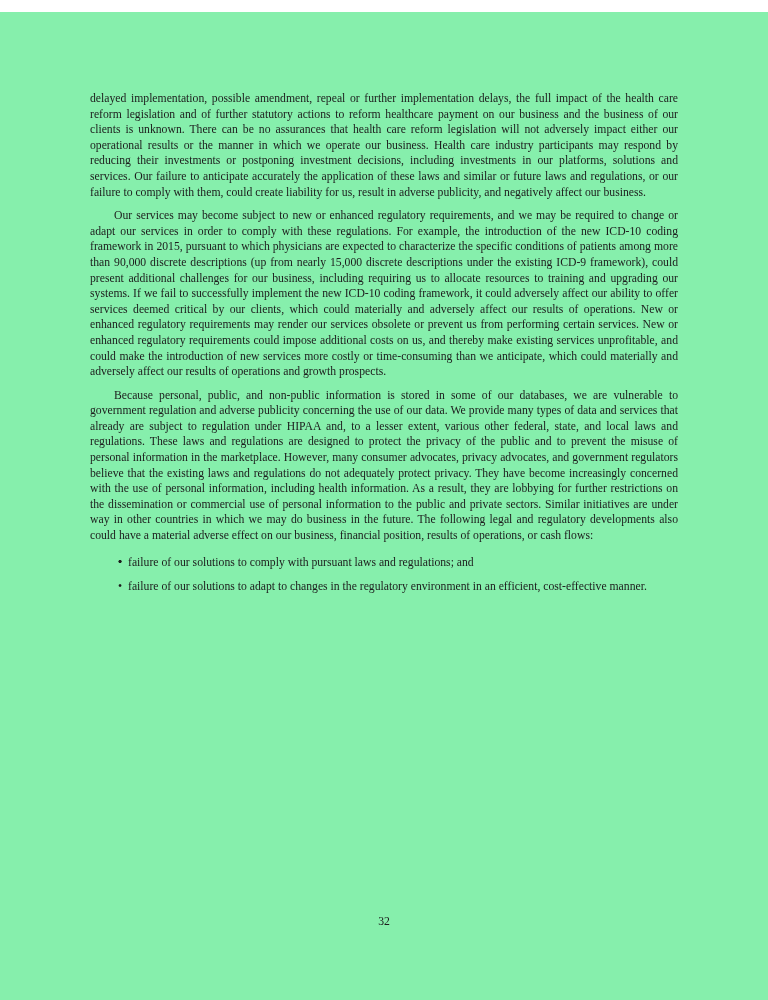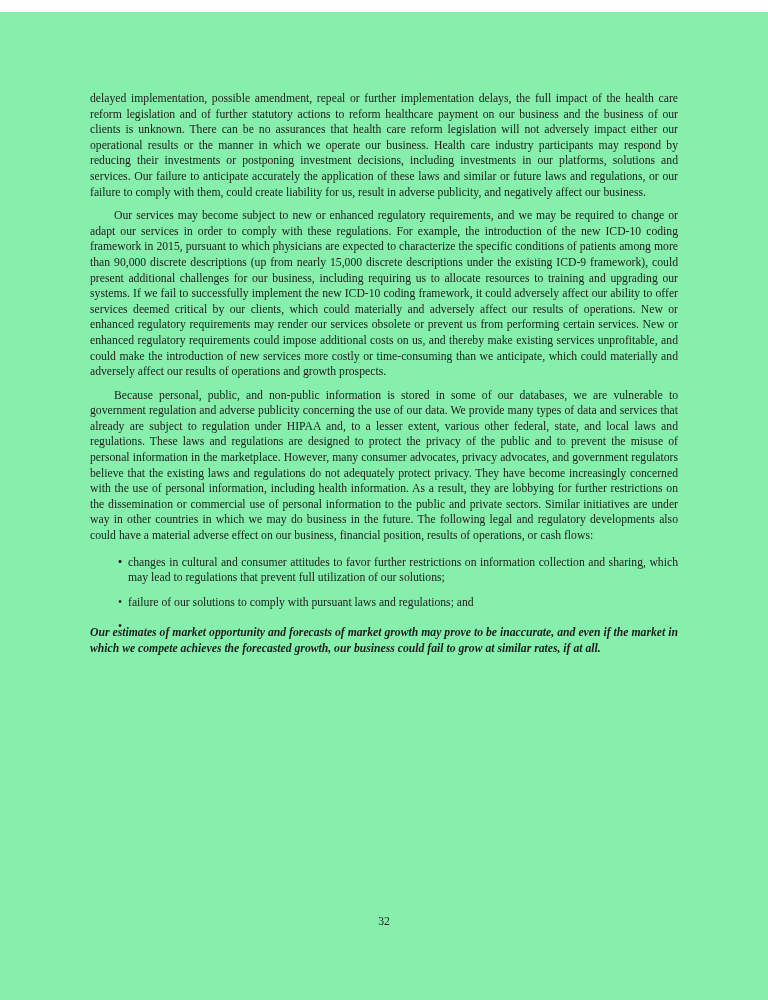--- a/index.html
+++ b/index.html
@@ -66,30 +66,29 @@
     <p class="para indent">Our services may become subject to new or enhanced regulatory requirements, and we may be required to change or adapt our services in order to comply with these regulations. For example, the introduction of the new ICD-10 coding framework in 2015, pursuant to which physicians are expected to characterize the specific conditions of patients among more than 90,000 discrete descriptions (up from nearly 15,000 discrete descriptions under the existing ICD-9 framework), could present additional challenges for our business, including requiring us to allocate resources to training and upgrading our systems. If we fail to successfully implement the new ICD-10 coding framework, it could adversely affect our ability to offer services deemed critical by our clients, which could materially and adversely affect our results of operations. New or enhanced regulatory requirements may render our services obsolete or prevent us from performing certain services. New or enhanced regulatory requirements could impose additional costs on us, and thereby make existing services unprofitable, and could make the introduction of new services more costly or time-consuming than we anticipate, which could materially and adversely affect our results of operations and growth prospects.</p>
 
     <p class="para indent">Because personal, public, and non-public information is stored in some of our databases, we are vulnerable to government regulation and adverse publicity concerning the use of our data. We provide many types of data and services that already are subject to regulation under HIPAA and, to a lesser extent, various other federal, state, and local laws and regulations. These laws and regulations are designed to protect the privacy of the public and to prevent the misuse of personal information in the marketplace. However, many consumer advocates, privacy advocates, and government regulators believe that the existing laws and regulations do not adequately protect privacy. They have become increasingly concerned with the use of personal information, including health information. As a result, they are lobbying for further restrictions on the dissemination or commercial use of personal information to the public and private sectors. Similar initiatives are under way in other countries in which we may do business in the future. The following legal and regulatory developments also could have a material adverse effect on our business, financial position, results of operations, or cash flows:</p>
 
     <ul class="bullets">
       <li>
         <span class="marker">•</span>
       </li>
       <li>
         <span class="marker">•</span>
-        <span>changes in cultural and consumer attitudes to favor further restrictions on information collection and sharing, which may lead to regulations that prevent full utilization of our solutions;</span>
       </li>
       <li>
         <span class="marker">•</span>
         <span>failure of our solutions to comply with pursuant laws and regulations; and</span>
       </li>
       <li>
         <span class="marker">•</span>
+        <span>failure of our solutions to adapt to changes in the regulatory environment in an efficient, cost-effective manner.</span>
       </li>
     </ul>
 
-    <p class="risk-heading">Our estimates of market opportunity and forecasts of market growth may prove to be inaccurate, and even if the market in which we compete achieves the forecasted growth, our business could fail to grow at similar rates, if at all.</p>
 
 
   </div>
 
   <div class="page-number">32</div>
 </div>
 
 </body></html>

